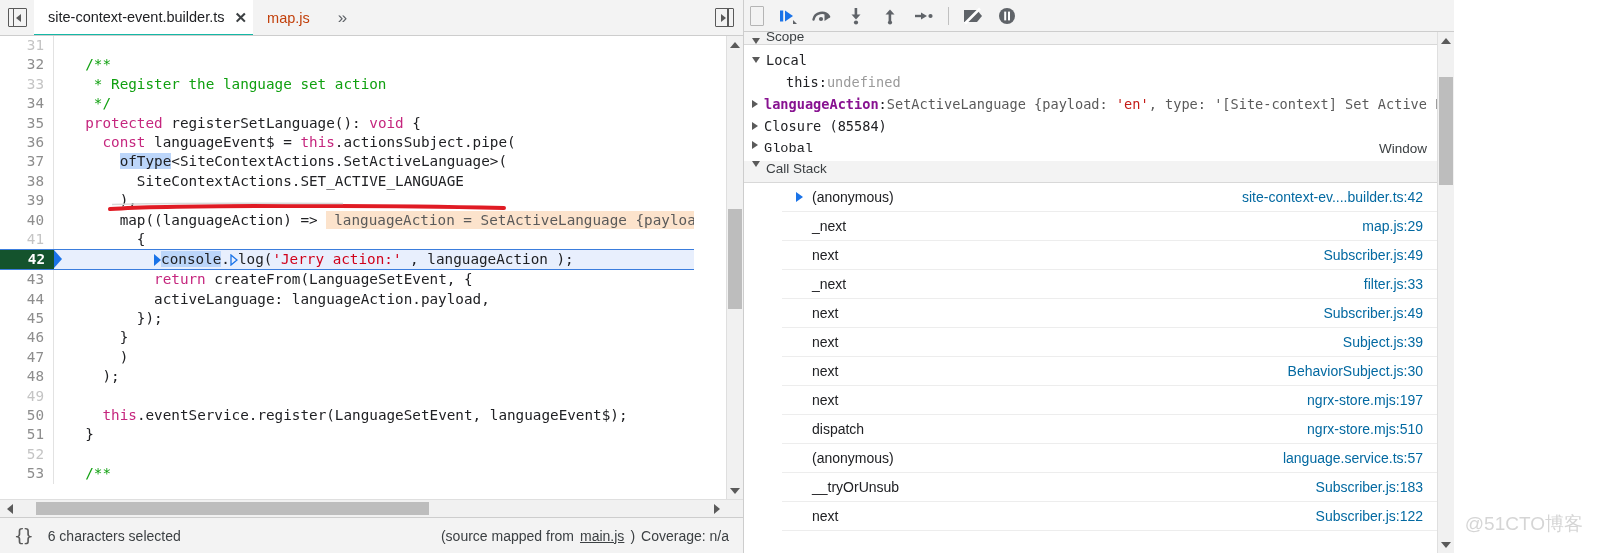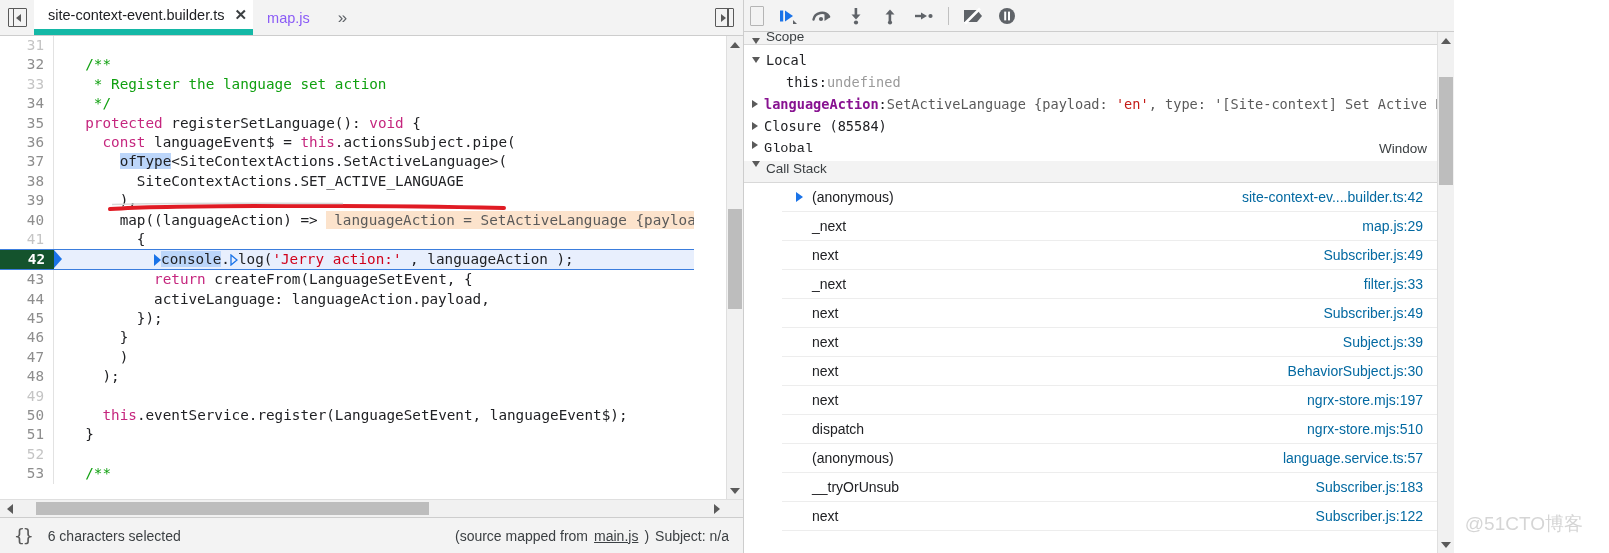--- a/index.html
+++ b/index.html
@@ -64,29 +64,29 @@
   }
   .tabs {
     display: flex; align-items: stretch;
     flex: 1 1 auto;
     min-width: 0;
   }
   .tab {
     display: flex; align-items: center;
     padding: 0 14px;
     font-size: 14.5px;
-    color: #8b5cf6;
+    color: #c2410c;
     white-space: nowrap;
     position: relative;
     cursor: default;
   }
   .tab.active {
     background: #ffffff;
     color: #202124;
-    border-bottom: 6px solid #14b8a6;
+    border-bottom: 1px solid #14b8a6;
     padding-right: 6px;
   }
   .tab .close-x {
     margin-left: 10px;
     font-size: 15px;
     color: #3c4043;
     font-weight: 600;
     line-height: 1;
   }
   .tab-more {
@@ -520,21 +520,21 @@
         </div>
     </div>
 
     <div class="statusbar">
       <span class="pretty-icon">{}</span>
       <span>6 characters selected</span>
       <span class="status-right">
         <span>(source mapped from </span>
           <u>main.js</u>
           <span>)</span>
-        <span>Subject: n/a</span>
+        <span>Coverage: n/a</span>
       </span>
     </div>
   </div>
 
   <div class="right-pane">
 
     <div class="dbg-toolbar">
       <div class="tb-left-edge"></div>
 
       <div class="tb-btn">

